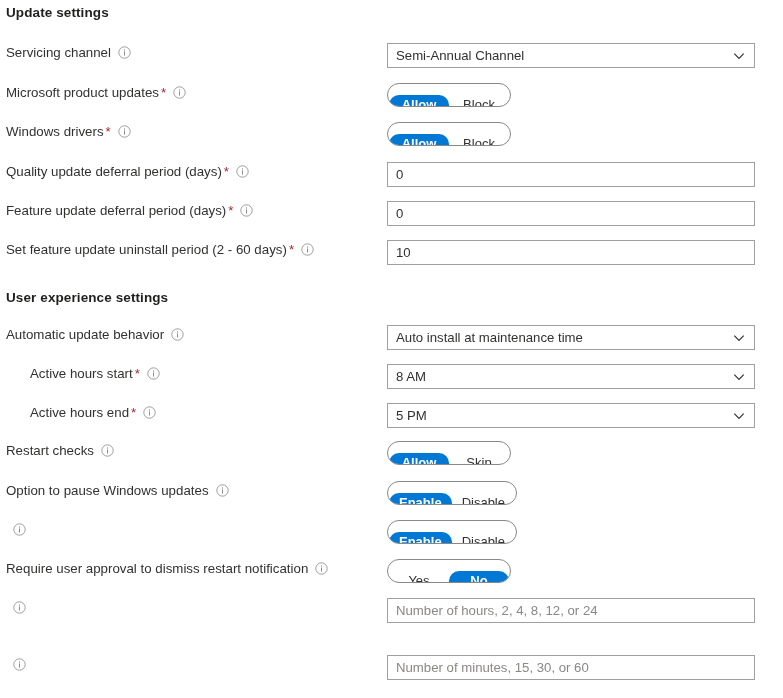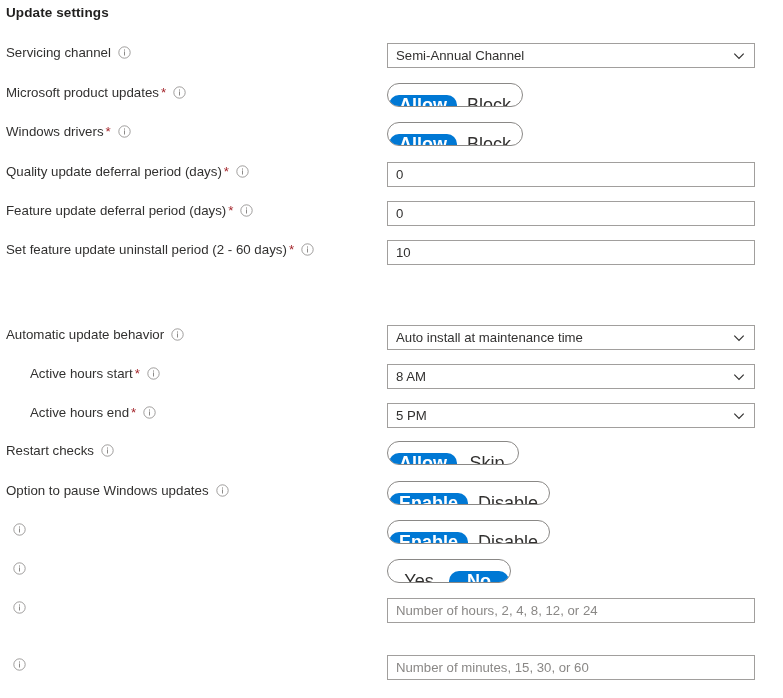--- a/index.html
+++ b/index.html
@@ -98,40 +98,41 @@
     align-items: center;
     padding: 1px;
     overflow: hidden;
     user-select: none;
   }
   .seg {
     box-sizing: border-box;
     height: 20px;
     line-height: 20px;
     border-radius: 10px;
-    font-size: 18px;
+    font-size: 13px;
     text-align: center;
     color: #323130;
     padding: 0 10px;
     min-width: 60px;
     white-space: nowrap;
     margin-top: 19px;
   }
   .seg.on {
     background: #0078d4;
     color: #ffffff;
     font-weight: 600;
   }
 </style>
 </head>
 <body>
 
 <div class="page">
 
 <div class="section-heading" style="top: 5px;">Update settings</div>
+    <div class="section-heading" style="top: 290px;">User experience settings</div>
     <div class="row" style="top: 43px;">
       <div class="label"><span>Servicing channel</span><span class="info-icon"><svg viewBox="0 0 16 16" width="13" height="13">
             <circle cx="8" cy="8" r="7" fill="none" stroke="#8a8886" stroke-width="1"></circle>
             <rect x="7.4" y="6.7" width="1.2" height="5" fill="#8a8886"></rect>
             <rect x="7.4" y="4.2" width="1.2" height="1.5" fill="#8a8886"></rect>
           </svg></span></div>
       <div class="field">
         <div class="box">Semi-Annual Channel<span class="chev">
             <svg viewBox="0 0 12 12" width="12" height="12">
               <path d="M1.3 3.6 L6 8.3 L10.7 3.6" fill="none" stroke="#323130" stroke-width="1.2"></path>
@@ -260,21 +261,21 @@
             <circle cx="8" cy="8" r="7" fill="none" stroke="#8a8886" stroke-width="1"></circle>
             <rect x="7.4" y="6.7" width="1.2" height="5" fill="#8a8886"></rect>
             <rect x="7.4" y="4.2" width="1.2" height="1.5" fill="#8a8886"></rect>
           </svg></span></div>
       <div class="field"><div class="pill">
           <div class="seg on">Enable</div>
           <div class="seg">Disable</div>
         </div></div>
     </div>
     <div class="row" style="top: 559px;">
-      <div class="label"><span class="info-icon"><svg viewBox="0 0 16 16" width="13" height="13">
+      <div class="label"><span>Require user approval to dismiss restart notification</span><span class="info-icon"><svg viewBox="0 0 16 16" width="13" height="13">
             <circle cx="8" cy="8" r="7" fill="none" stroke="#8a8886" stroke-width="1"></circle>
             <rect x="7.4" y="6.7" width="1.2" height="5" fill="#8a8886"></rect>
             <rect x="7.4" y="4.2" width="1.2" height="1.5" fill="#8a8886"></rect>
           </svg></span></div>
       <div class="field"><div class="pill">
           <div class="seg">Yes</div>
           <div class="seg on">No</div>
         </div></div>
     </div>
     <div class="row" style="top: 598px;">

